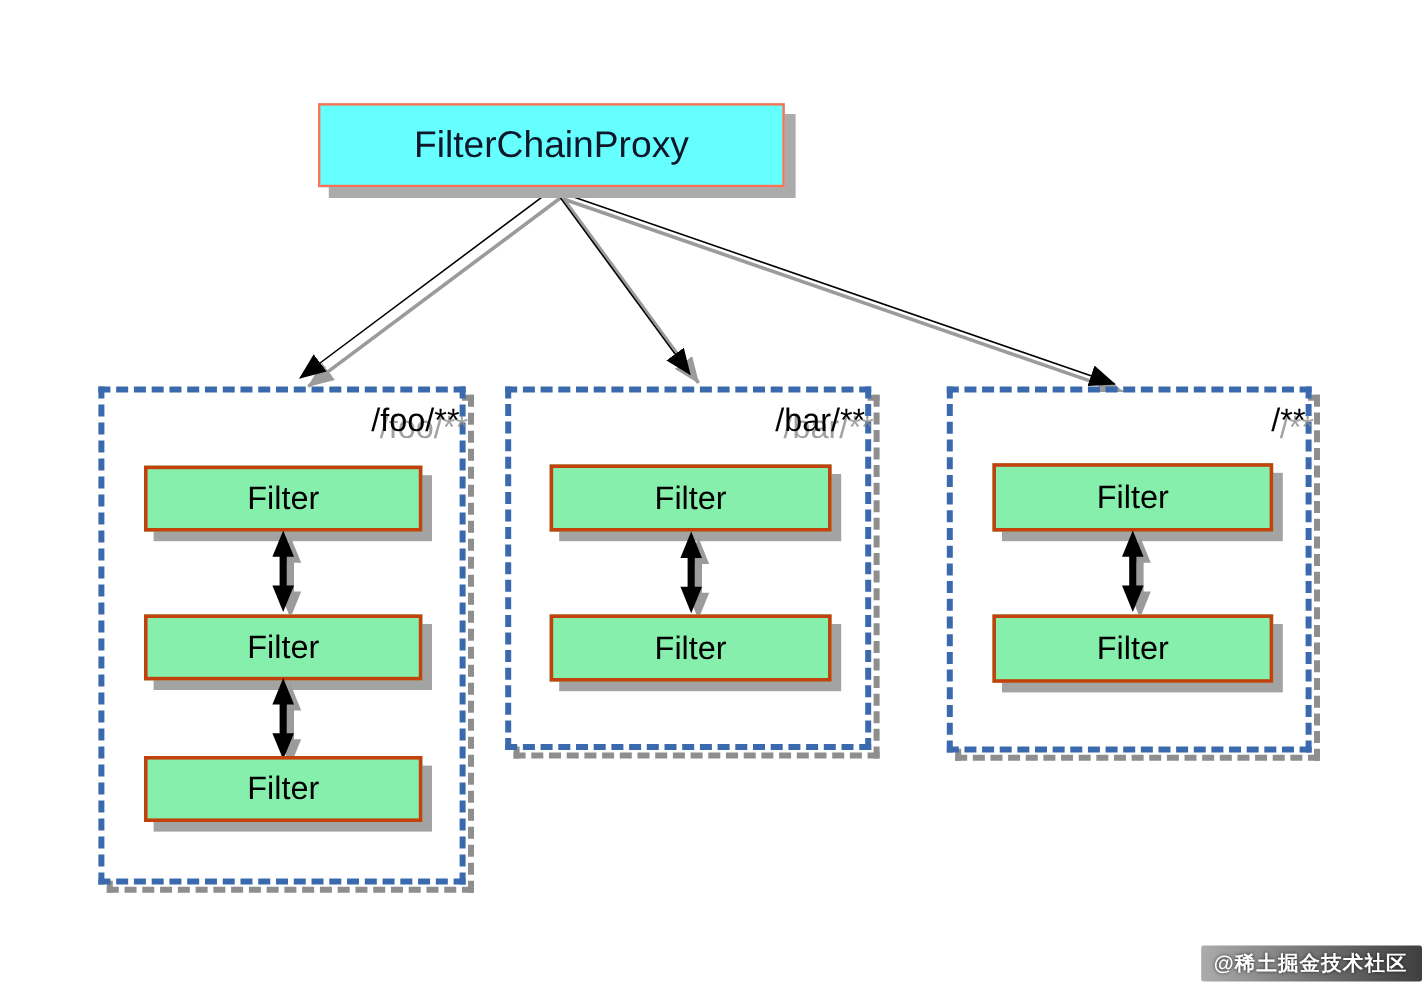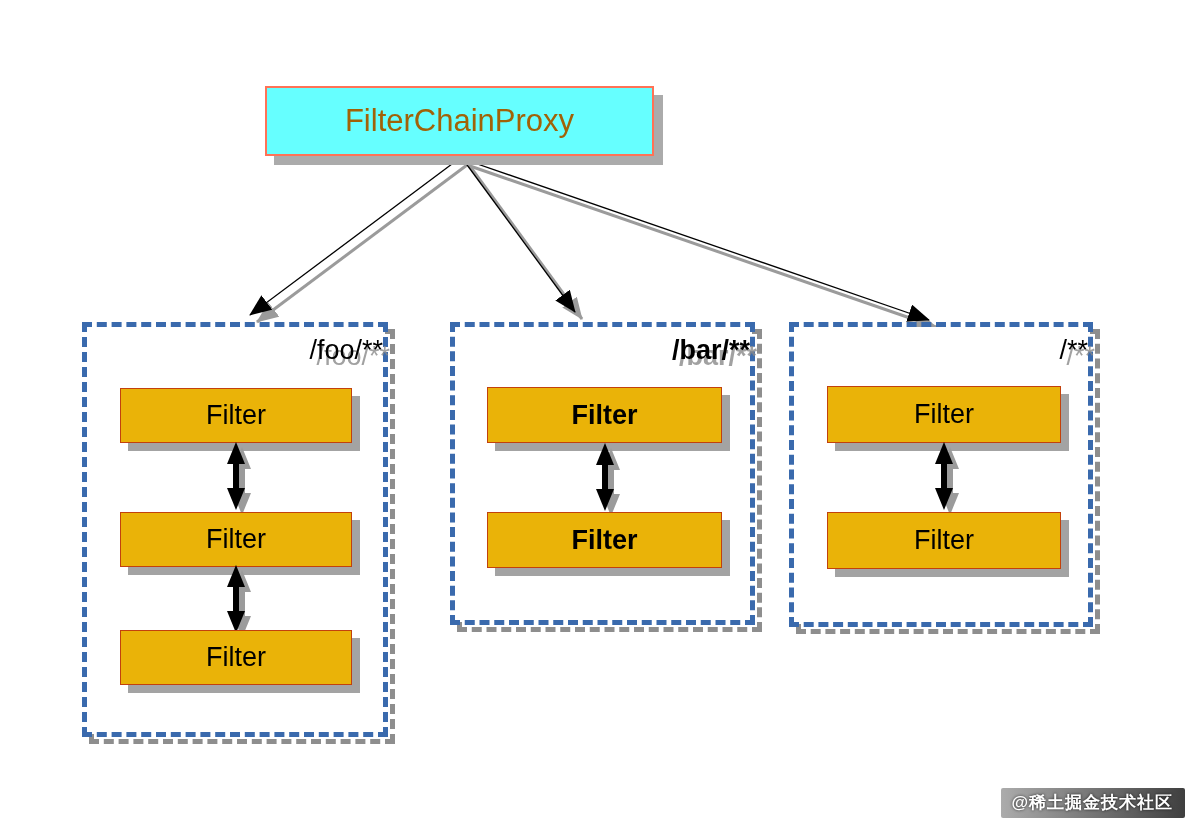--- a/index.html
+++ b/index.html
@@ -7,48 +7,48 @@
     position:relative; width:1190px; height:839px; background:#ffffff;
     font-family:"Liberation Sans", sans-serif; overflow:hidden;
   }
 
   
   .root-node {
     position:absolute; left:265px; top:86px; width:389px; height:70px;
     background:#66ffff; border:2px solid #ff7256;
     box-shadow:9px 9px 0 #ababab;
     display:flex; align-items:center; justify-content:center;
-    font-size:31px; color:#a16207; box-sizing:border-box;
+    font-size:31px; color:#0f172a; box-sizing:border-box;
   }
 
   
   .connectors { position:absolute; left:0; top:0; width:1190px; height:839px; pointer-events:none; }
 
   
   .chain-wrap { position:absolute; }
   .chain-wrap .shadow-border {
     position:absolute; inset:0; border:5px dashed #8e8e8e;
     transform:translate(7px,7px); box-sizing:border-box;
   }
   .chain-wrap .chain {
     position:absolute; inset:0; border:5px dashed #3a6aad;
     background:#fff; background-clip:padding-box; box-sizing:border-box;
   }
   .chain--left  { left:82px;  top:322px; width:306px; height:415px; }
-  .chain--mid   { left:450px; top:322px; width:305px; height:303px;font-weight:bold; }
+  .chain--mid   { left:421px; top:322px; width:305px; height:303px; }
   .chain--right { left:789px; top:322px; width:304px; height:305px; }
 
   .chain-label {
     position:absolute; left:0; top:8px; width:100%; text-align:right;
     font-size:27px; color:#000;
     text-shadow:7px 6px 0 rgba(138,138,138,0.8);
   }
 
   .filter-node {
-    position:absolute; background:#eab308; border:1px solid #c2410c;
+    position:absolute; background:#86efac; border:3px solid #c2410c;
     box-shadow:8px 8px 0 #a3a3a3;
     display:flex; align-items:center; justify-content:center;
     font-size:27px; color:#000; box-sizing:border-box;
   }
   
   .f-l1 { left:33px; top:61px;  width:232px; height:55px; }
   .f-l2 { left:33px; top:185px; width:232px; height:55px; }
   .f-l3 { left:33px; top:303px; width:232px; height:55px; }
   
   .f-m1 { left:32px; top:60px;  width:235px; height:56px; }

